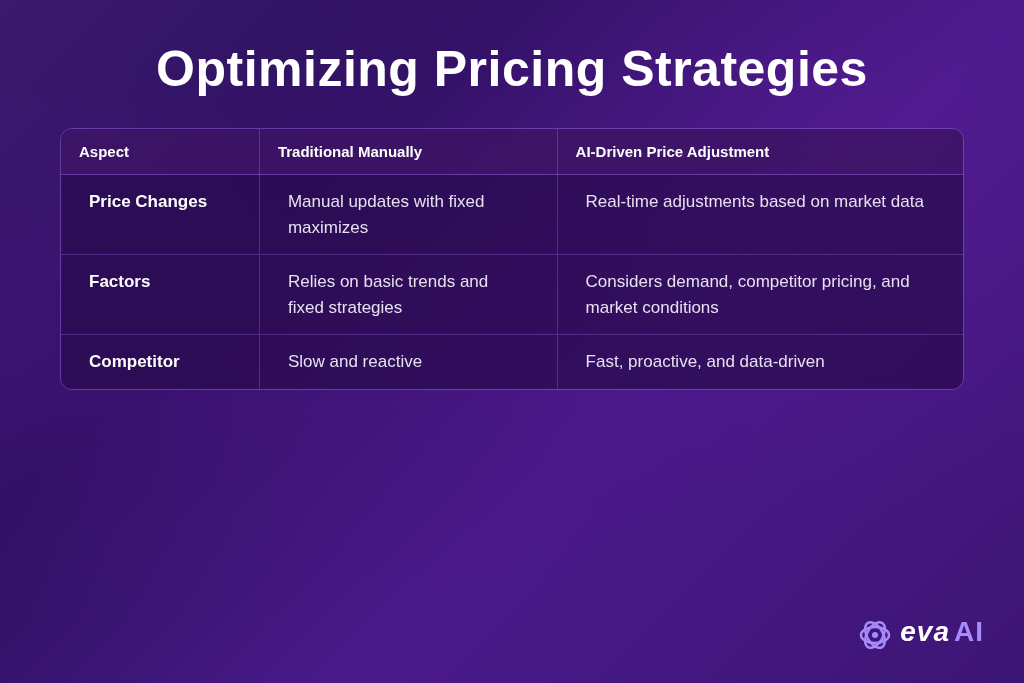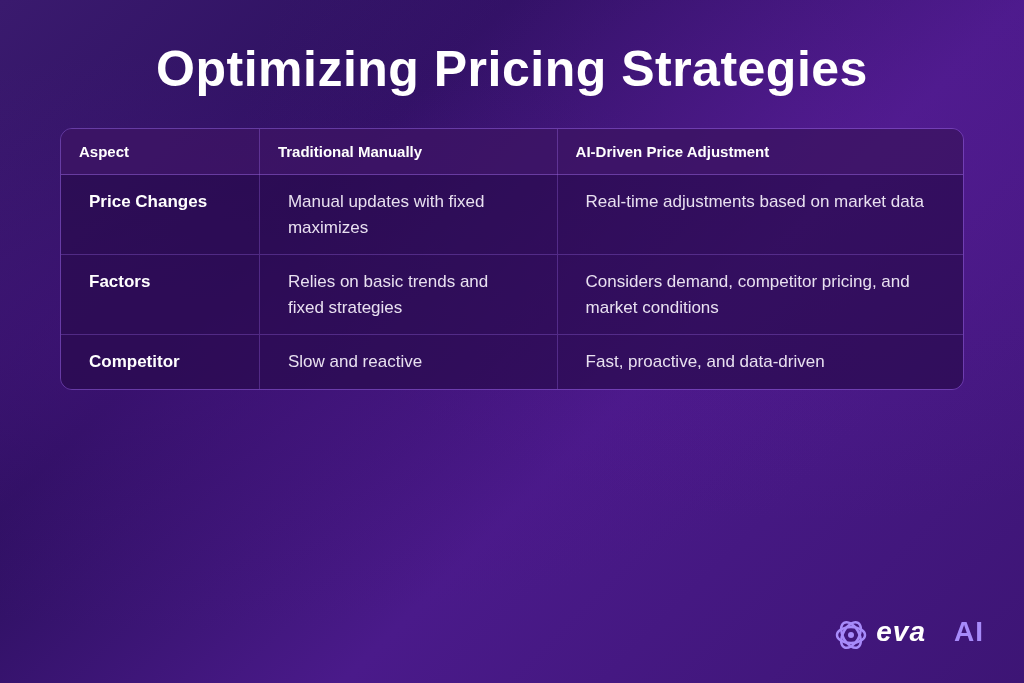--- a/index.html
+++ b/index.html
@@ -123,21 +123,20 @@
       color: #ffffff;
       letter-spacing: 1px;
       font-style: italic;
     }
 
     .logo-ai {
       font-size: 28px;
       font-weight: 900;
       color: #a78bfa;
       letter-spacing: 1px;
-      margin-left: 24px;
     }
 
     .logo-symbol {
       width: 38px;
       height: 38px;
       margin-right: 2px;
     }
   </style>
 </head>
 <body>

